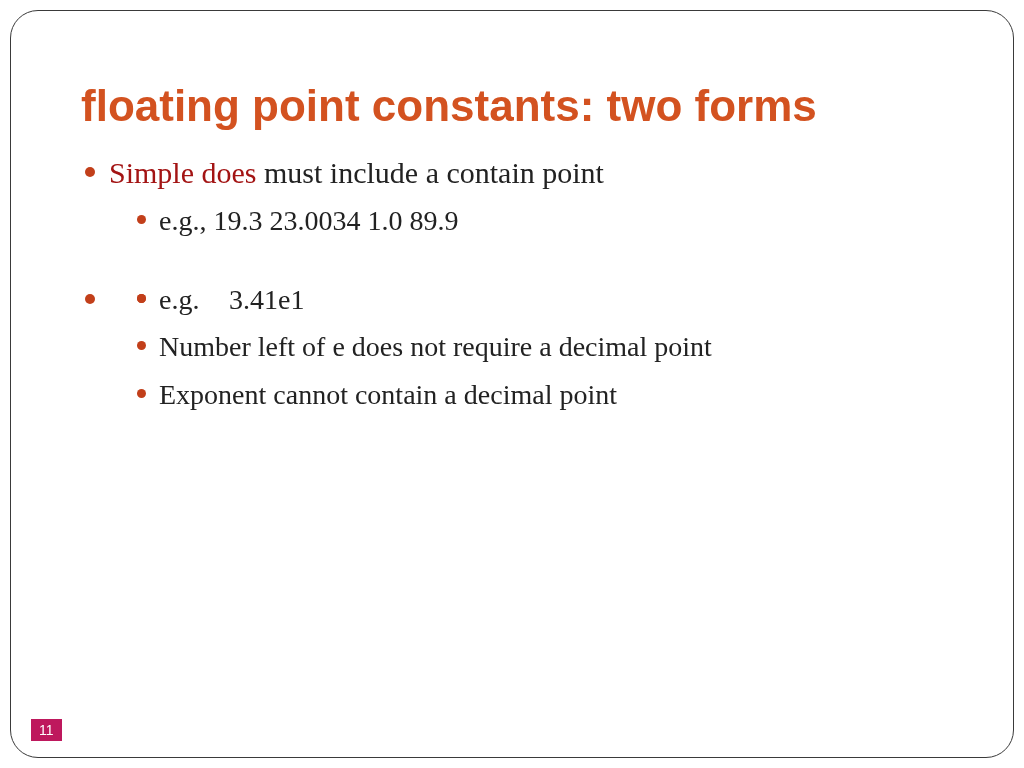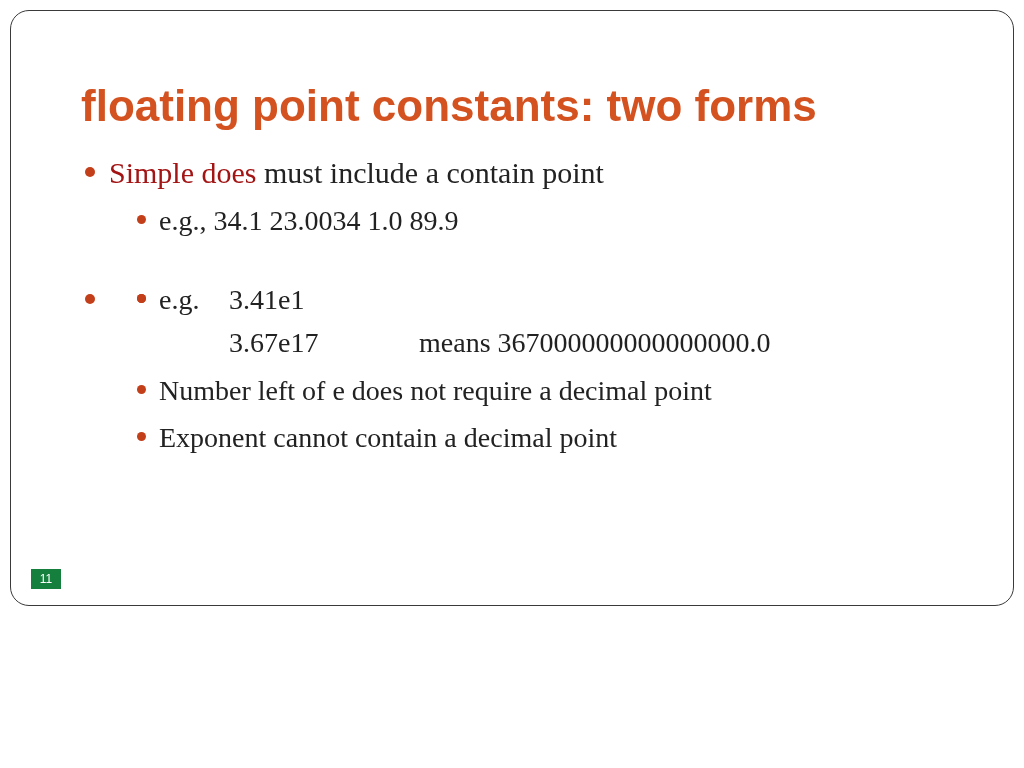--- a/index.html
+++ b/index.html
@@ -1,23 +1,23 @@
 <!DOCTYPE html>
 <html><head>
 <meta charset="utf-8">
 <style>
   * { margin: 0; padding: 0; box-sizing: border-box; }
   html, body { width: 1024px; height: 768px; background: #ffffff; font-family: Georgia, 'Times New Roman', serif; }
   .slide {
     position: relative;
     width: 1004px;
-    height: 596px;
+    height: 748px;
     margin: 10px;
     border: 1.5px solid #3a3a3a;
-    border-radius: 19px;
+    border-radius: 28px;
     padding: 70px 70px 40px 70px;
   }
   .title {
     font-family: Arial, Helvetica, sans-serif;
     font-size: 44px;
     font-weight: 700;
     color: #d35220;
     margin-bottom: 20px;
   }
   .top-list { list-style: none; }
@@ -68,59 +68,54 @@
   }
   .cell-lead { width: 70px; flex: 0 0 70px; padding-left: 50px; box-sizing: content-box; }
   .cell-a { width: 190px; flex: 0 0 190px; }
   .cell-b { flex: 1; }
   .sub-row { padding-left: 50px; display: flex; font-size: 28px; line-height: 1.55; color: #222; }
   .sub-row .cell-lead2 { width: 70px; flex: 0 0 70px; }
   .page-num {
     position: absolute;
     left: 20px;
     bottom: 16px;
-    background: #15803d;
+    background: #be185d;
     color: #fff;
     font-family: Arial, Helvetica, sans-serif;
-    font-size: 12px;
+    font-size: 14px;
     padding: 3px 8px 3px 8px;
     min-width: 30px;
     text-align: center;
   }
 </style>
 </head>
 <body>
 
 <div class="slide">
 
   <div class="title">floating point constants: two forms</div>
 
   <ul class="top-list">
 
     <li class="top-item">
       <span class="highlight">Simple does</span><span> must include a contain point</span>
       <ul class="sub-list">
-        <li class="sub-item">e.g., 34.1   23.0034    1.0   89.9</li>
+        <li class="sub-item">e.g., 19.3   23.0034    1.0   89.9</li>
       </ul>
     </li>
 
     <li class="top-item">
       <ul class="sub-list">
         <li class="sub-item" style="padding-left:0;">
           <div class="row">
             <div class="cell-lead" style="position:relative;">
               <span style="position:absolute;left:28px;top:16px;width:9px;height:9px;border-radius:50%;background:#c23f1a;"></span>
               <span>e.g.</span>
             </div>
             <div class="cell-a">3.41e1</div>
-          </div>
-          <div class="sub-row">
-            <div class="cell-lead2"></div>
-            <div class="cell-a">3.67e17</div>
-            <div class="cell-b">means  367000000000000000.0</div>
           </div>
         </li>
         <li class="sub-item">Number left of e does not require a decimal point</li>
         <li class="sub-item">Exponent cannot contain a decimal point</li>
       </ul>
     </li>
 
   </ul>
 
   <div class="page-num">11</div>

